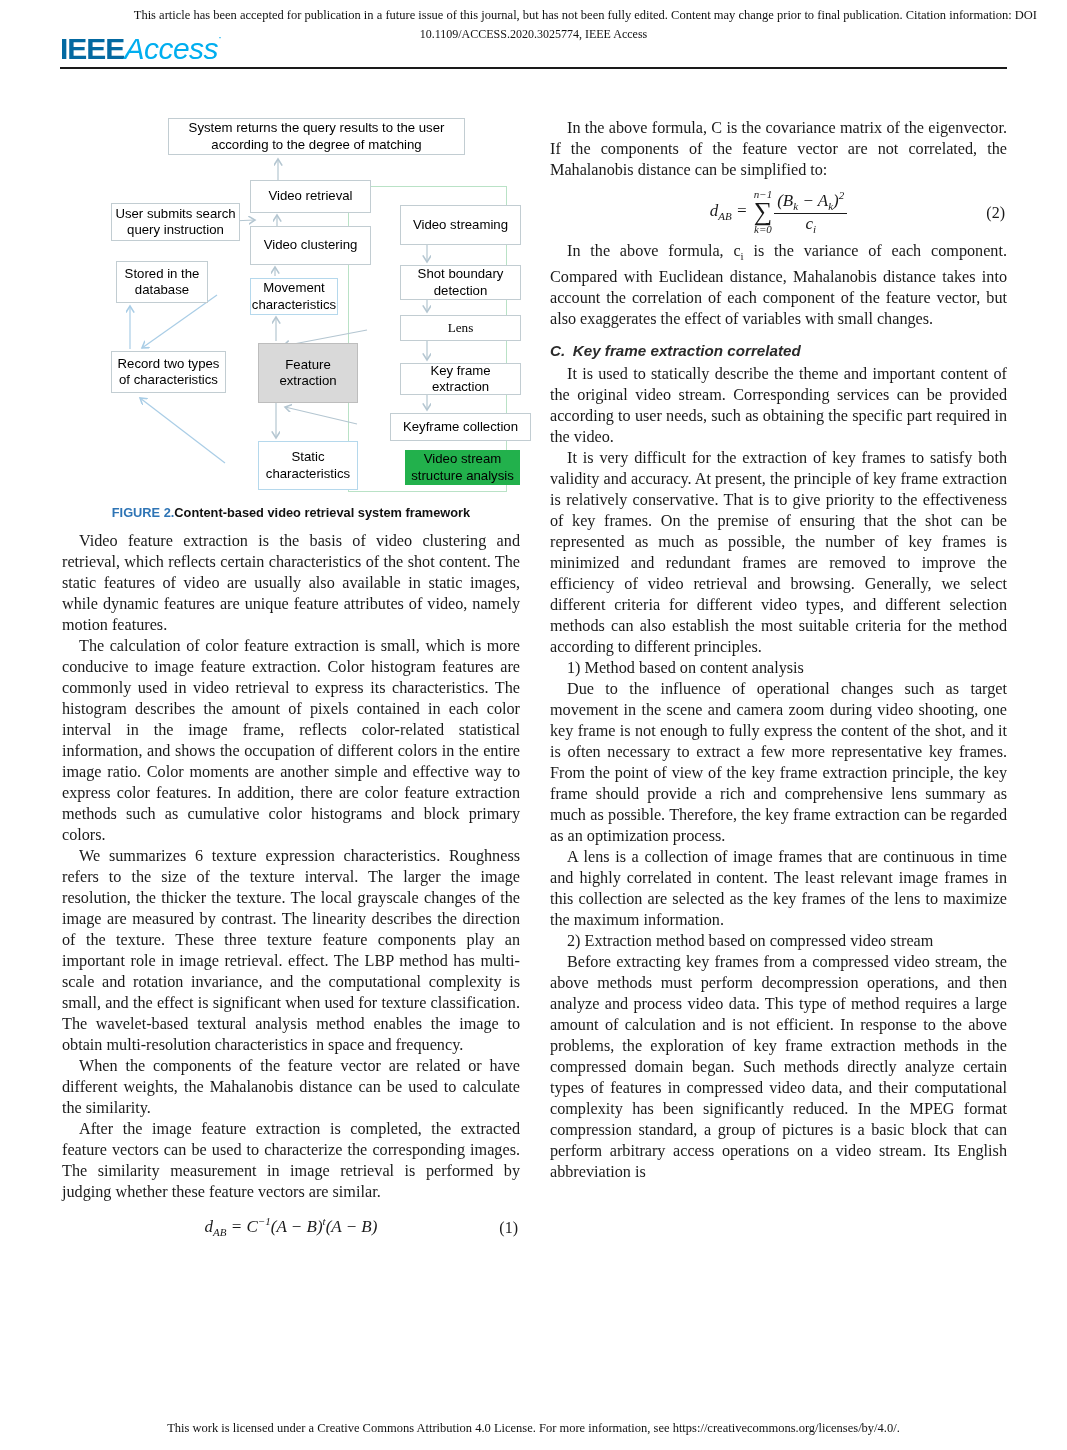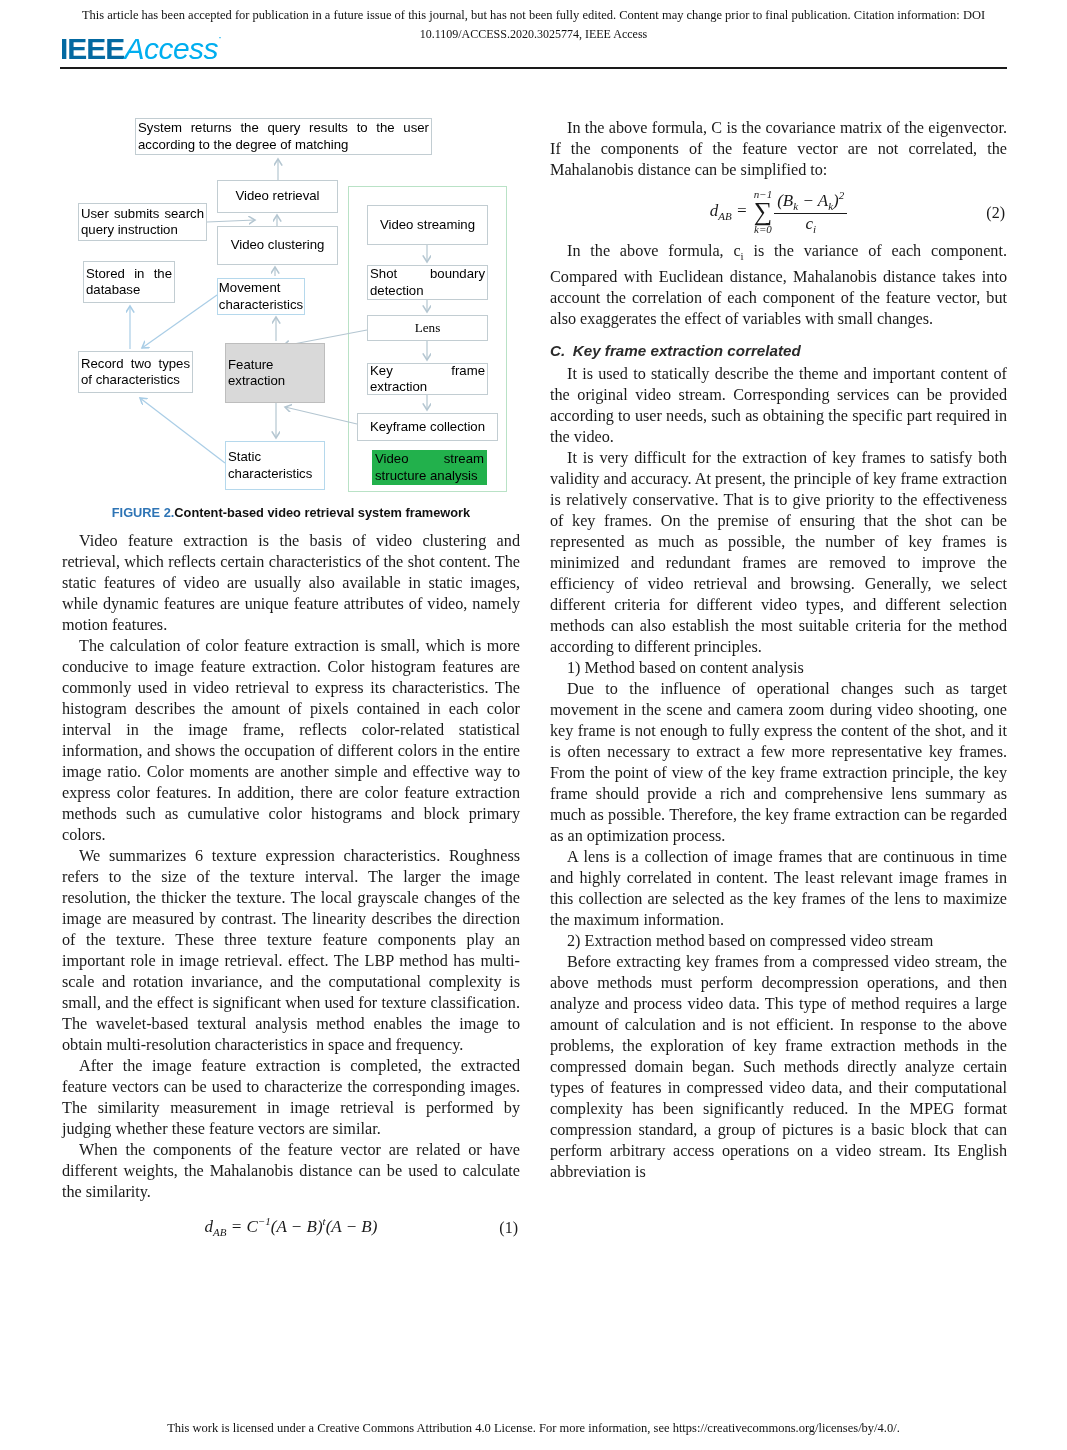--- a/index.html
+++ b/index.html
@@ -1,37 +1,37 @@
 <!DOCTYPE html>
 <html><head>
 <meta charset="utf-8">
 <style>
   html,body{margin:0;padding:0;background:#ffffff;}
   .page{position:relative;width:1067px;height:1450px;background:#ffffff;overflow:hidden;
         font-family:"Liberation Serif",serif;color:#1a1a1a;}
   
-  .notice{position:absolute;top:8px;left:30px;width:1007px;text-align:center;
+  .notice{position:absolute;top:8px;left:30px;width:1007px;text-align:right;
           font-size:12.5px;color:#111;}
   .doi-line{position:absolute;top:27px;left:30px;width:1007px;text-align:center;
           font-size:12px;color:#111;}
   .logo{position:absolute;top:30px;left:60px;font-family:"Liberation Sans",sans-serif;white-space:nowrap;}
   .logo .ieee{font-weight:bold;color:#0369a1;font-size:30px;letter-spacing:-1px;}
   .logo .access{font-style:italic;color:#00aeef;font-size:30px;letter-spacing:-0.5px;}
   .logo .tm{color:#00aeef;font-size:12px;vertical-align:18px;}
   .head-rule{position:absolute;top:67px;left:60px;width:947px;border-top:2px solid #1a1a1a;}
   
   .col{position:absolute;top:118px;font-size:16.2px;line-height:21px;text-align:justify;}
   .col-left{left:62px;width:458px;}
   .col-right{left:550px;width:457px;}
   .col p{margin:0;text-indent:17px;}
   
   .figure{position:relative;width:458px;height:380px;font-family:"Liberation Sans",sans-serif;}
   .fnode{position:absolute;display:flex;align-items:center;justify-content:center;
-         background:#fff;border:1px solid #c2cdd2;
-         font-size:13.2px;line-height:1.25;color:#000;padding:12px 2px;box-sizing:border-box;}
+         text-align:center;background:#fff;border:1px solid #c2cdd2;
+         font-size:13.2px;line-height:1.25;color:#000;padding:12px 2px;box-sizing:border-box;margin-left:33px;}
   .fnode.blue{border-color:#b5d8ec;}
   .fnode.gray{background:#d9d9d9;border-color:#bdbdbd;}
   .fnode.green{background:#22b14c;border-color:#22b14c;}
   .fcontainer{position:absolute;border:1px solid #b9e2c6;background:transparent;}
   .arrows{position:absolute;left:0;top:0;pointer-events:none;}
   .caption{margin:4px 0 8px 0;text-align:center;font-family:"Liberation Sans",sans-serif;
            font-size:12.8px;font-weight:bold;}
   .caption .cap-label{color:#2e74b5;}
   .caption .cap-text{color:#111;}
   
@@ -120,22 +120,22 @@
       <div class="fnode green" style="left:310px;top:332px;width:115px;height:35px;">Video stream structure analysis</div>
     </div>
 
     <div class="caption">
       <span class="cap-label">FIGURE 2.</span><span class="cap-text">Content-based video retrieval system framework</span>
     </div>
 
     <p>Video feature extraction is the basis of video clustering and retrieval, which reflects certain characteristics of the shot content. The static features of video are usually also available in static images, while dynamic features are unique feature attributes of video, namely motion features.</p>
     <p>The calculation of color feature extraction is small, which is more conducive to image feature extraction. Color histogram features are commonly used in video retrieval to express its characteristics. The histogram describes the amount of pixels contained in each color interval in the image frame, reflects color-related statistical information, and shows the occupation of different colors in the entire image ratio. Color moments are another simple and effective way to express color features. In addition, there are color feature extraction methods such as cumulative color histograms and block primary colors.</p>
     <p>We summarizes 6 texture expression characteristics. Roughness refers to the size of the texture interval. The larger the image resolution, the thicker the texture. The local grayscale changes of the image are measured by contrast. The linearity describes the direction of the texture. These three texture feature components play an important role in image retrieval. effect. The LBP method has multi-scale and rotation invariance, and the computational complexity is small, and the effect is significant when used for texture classification. The wavelet-based textural analysis method enables the image to obtain multi-resolution characteristics in space and frequency.</p>
+    <p>When the components of the feature vector are related or have different weights, the Mahalanobis distance can be used to calculate the similarity.</p>
     <p>After the image feature extraction is completed, the extracted feature vectors can be used to characterize the corresponding images. The similarity measurement in image retrieval is performed by judging whether these feature vectors are similar.</p>
-    <p>When the components of the feature vector are related or have different weights, the Mahalanobis distance can be used to calculate the similarity.</p>
 
     <div class="eq-row">
       <span class="math">
         <span>d</span><span class="sub">AB</span><span> = </span><span>C</span><span class="sup">−1</span><span>(A − B)</span><span class="sup">t</span><span>(A − B)</span>
       </span>
       <span class="eq-num">(1)</span>
     </div>
   </div>
 
   <div class="col col-right">

